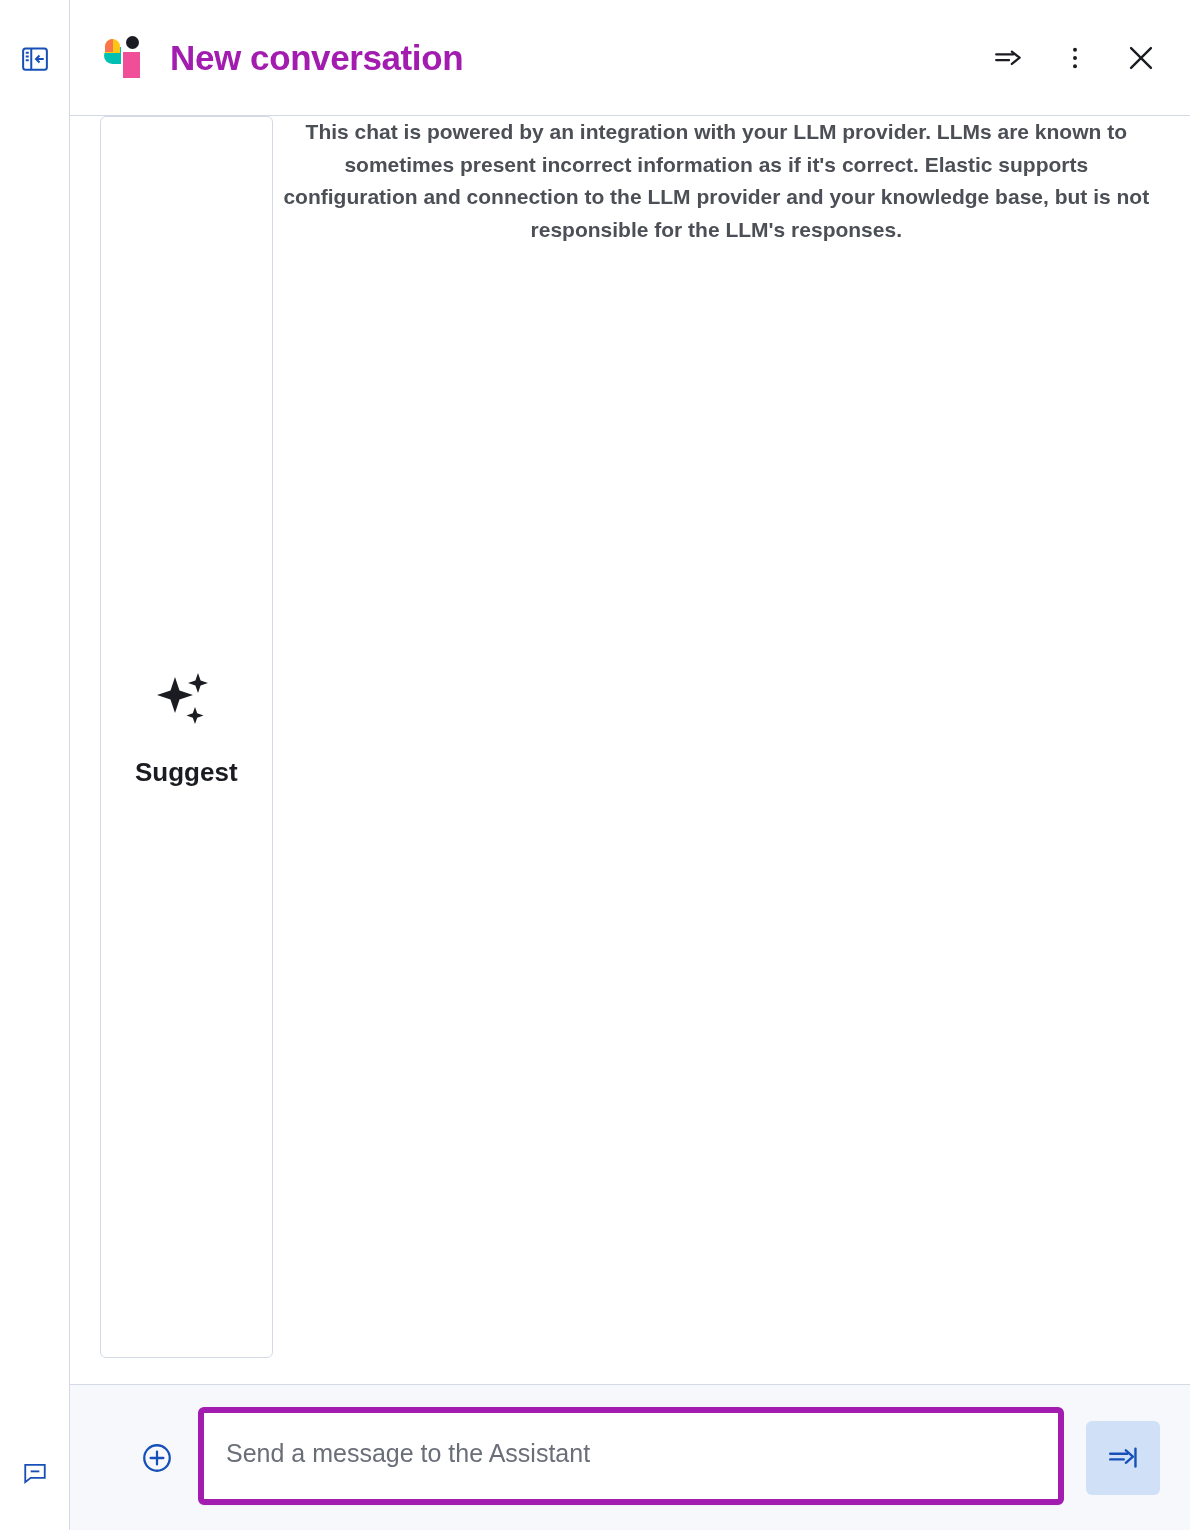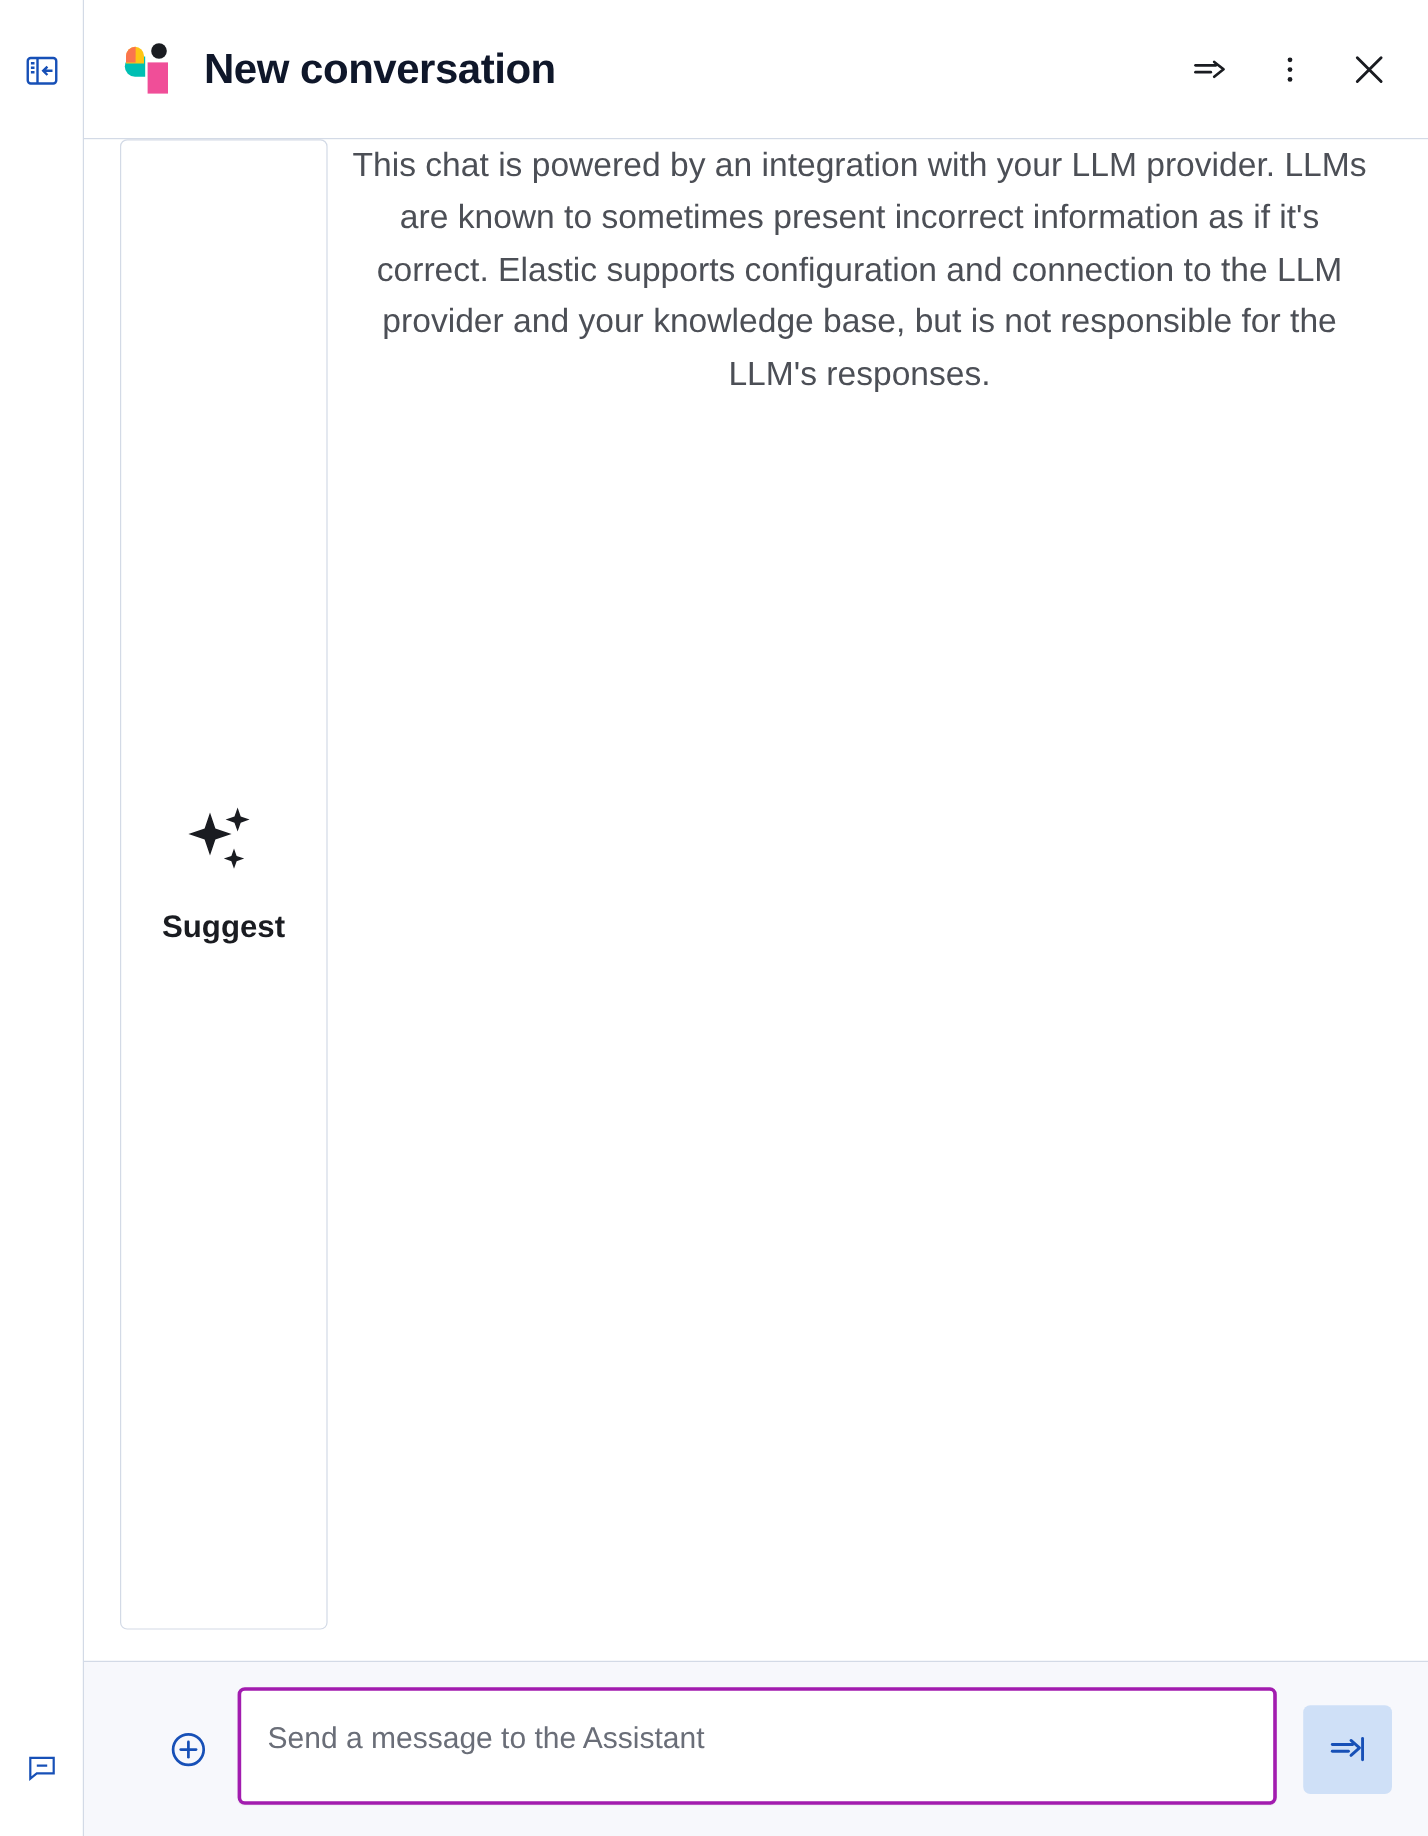--- a/index.html
+++ b/index.html
@@ -117,21 +117,21 @@
     position: absolute;
     left: 1px; top: 3px;
     width: 8px; height: 13px;
     background: #fa744e;
     border-radius: 8px 0 0 0;
   }
   .title {
     font-size: 35px;
     font-weight: bold;
     letter-spacing: -0.4px;
-    color: #0f172a;
+    color: #a21caf;
     white-space: nowrap;
   }
   .header-actions {
     margin-left: auto;
     display: flex;
     align-items: center;
     gap: 28px;
   }
   .hdr-btn {
     width: 38px;
@@ -188,25 +188,26 @@
     margin-bottom: 12px;
   }
   .prompt-card .card-desc {
     font-size: 24px;
     line-height: 1.38;
     color: #343741;
     max-width: 430px;
   }
 
   .disclaimer {
-    font-size: 28px;
+    font-size: 21px;
     line-height: 1.55;
     color: #4c4f56;
     text-align: center;
     padding: 0 10px 26px;
+    font-weight: bold;
   }
 
   
   .composer {
     flex: 0 0 146px;
     border-top: 1px solid #d3dae6;
     background: #f7f8fc;
     display: flex;
     align-items: center;
     padding: 0 30px 0 30px;
@@ -224,21 +225,21 @@
     cursor: pointer;
     margin-left: 38px;
   }
   .textarea-wrap {
     flex: 1 1 auto;
     position: relative;
   }
   .msg-input {
     width: 100%;
     height: 98px;
-    border: 3px solid #a21caf;
+    border: 6px solid #a21caf;
     border-radius: 6px;
     background: #ffffff;
     font-family: "Liberation Sans", sans-serif;
     font-size: 25px;
     color: #1a1c21;
     padding: 26px 22px;
     box-sizing: border-box;
     resize: none;
     outline: none;
     box-shadow: 0 1px 1px rgba(0,0,0,0.03);

